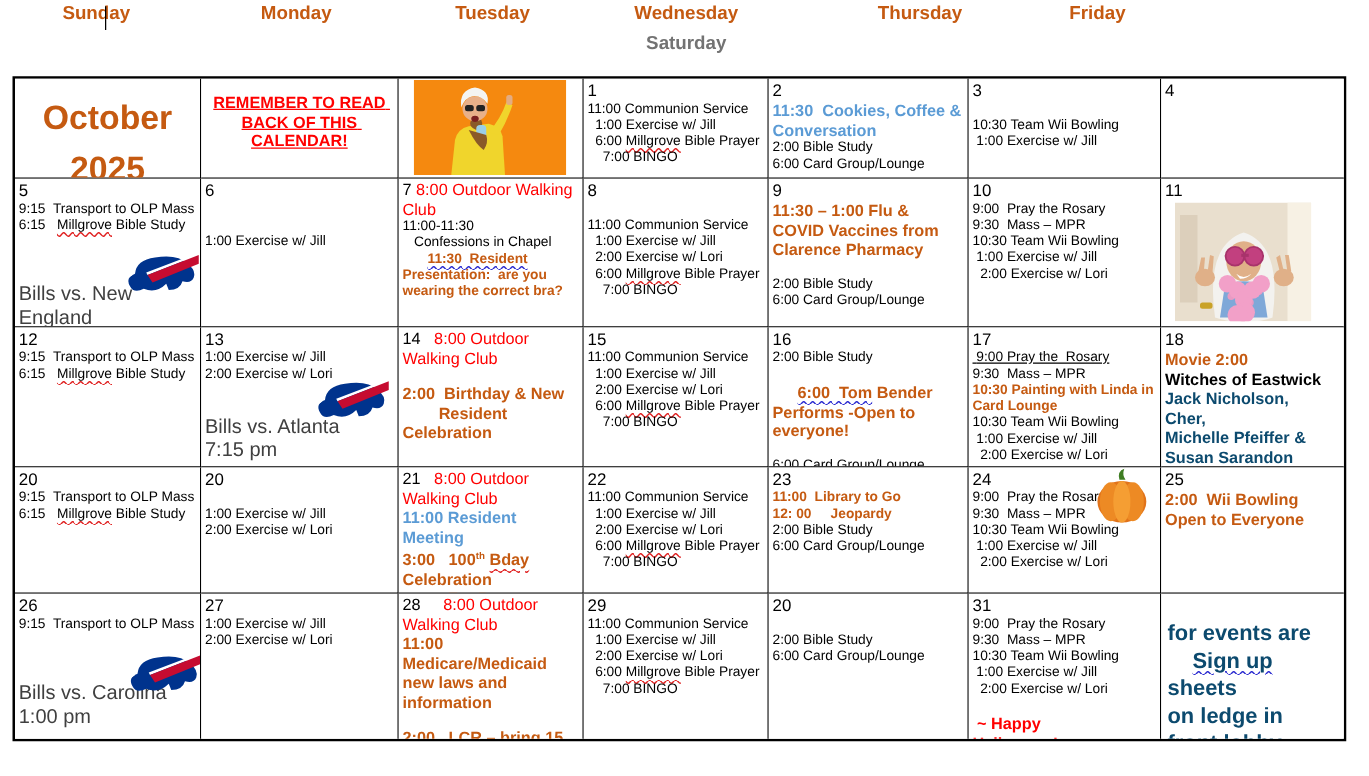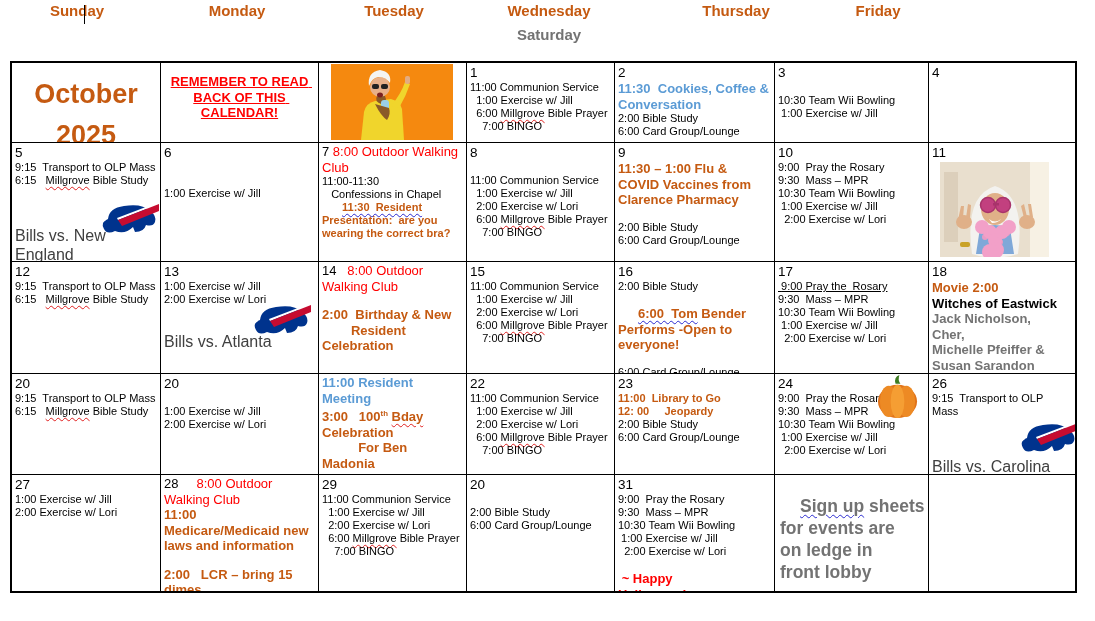--- a/index.html
+++ b/index.html
@@ -16,21 +16,21 @@
         padding:1px 3px 1px 3px;overflow:hidden;box-sizing:border-box;background:#fff;}
   .cell:nth-child(7n){border-right:none;}
   .cell:nth-child(n+29){border-bottom:none;}
   .daynum{font-size:13.5px;line-height:17px;color:#000;}
   .ln{font-size:11px;line-height:13px;white-space:pre-wrap;}
   .sz2{font-size:13px;line-height:15.5px;}
   .sz3{font-size:16px;line-height:19px;}
   .sz4{font-size:17.5px;line-height:22px;}
   .szt{font-size:27px;line-height:31px;font-weight:bold;}
   .ctr{text-align:center;margin-top:10px;}
-  .c-r{color:#FF0000;} .c-o{color:#C55A11;} .c-lb{color:#5B9BD5;} .c-b{color:#737373;} .c-br{color:#404040;}
+  .c-r{color:#FF0000;} .c-o{color:#C55A11;} .c-lb{color:#5B9BD5;} .c-b{color:#0c4a6e;} .c-br{color:#404040;}
   .bd{font-weight:bold;}
   .ul{text-decoration:underline;}
   .sqr{text-decoration:underline wavy #e02020;text-decoration-thickness:1px;text-underline-offset:2px;}
   .sqb{text-decoration:underline wavy #2b2bd0;text-decoration-thickness:1px;text-underline-offset:2px;margin-left:20px;}
   sup{font-size:60%;}
   .month{padding-top:6px;}
   .signup{padding-top:20px;padding-left:5px;}
   .ph{position:absolute;}
   .ph svg{display:block;}
   .ph-singer{left:12px;top:1px;width:122px;height:76px;}
@@ -199,20 +199,21 @@
       <div class="ln"><span>9:15  Transport to OLP Mass</span></div>
       <div class="ln"><span>6:15   </span><span class="sqr">Millgrove</span><span> Bible Study</span></div>
     </div>
     <div class="cell">
       <div class="daynum">13</div>
       <div class="ln"><span>1:00 Exercise w/ Jill</span></div>
       <div class="ln"><span>2:00 Exercise w/ Lori</span></div>
       <div class="ln">&nbsp;</div>
       <div class="ln">&nbsp;</div>
       <div class="ln sz3"><span class="c-br">Bills vs. Atlanta</span></div>
+      <div class="ln sz3"><span class="c-br">7:15 pm</span></div>
       <div class="ph ph-b13">
   <svg viewBox="0 0 63 40" width="63" height="40">
     <path d="M7 31 Q3 24 11 21 Q12 10 27 8 Q45 5 53 13 Q60 18 58 24 Q56 29 49 27 Q47 34 38 34 L36 29 Q28 37 18 33 Q10 37 7 31 Z" fill="#00338D"></path>
     <path d="M5 25 Q1 23 2 18 Q6 22 9 22 Z" fill="#fff"></path>
     <polygon points="20,20 62,4 62,6 21,22" fill="#fff"></polygon>
     <polygon points="21,22 62,6 62,13 25,28" fill="#C60C30"></polygon>
   </svg>
 </div>
     </div>
     <div class="cell">
@@ -236,20 +237,21 @@
       <div class="ln">&nbsp;</div>
       <div class="ln sz2"><span class="c-o bd sqb">6:00  Tom</span><span class="c-o bd"> Bender</span></div>
       <div class="ln sz2"><span class="c-o bd">Performs -Open to everyone!</span></div>
       <div class="ln">&nbsp;</div>
       <div class="ln"><span>6:00 Card Group/Lounge</span></div>
     </div>
     <div class="cell">
       <div class="daynum">17</div>
       <div class="ln"><span class="ul"> 9:00 Pray the  Rosary</span></div>
       <div class="ln"><span>9:30  Mass – MPR</span></div>
+      <div class="ln"><span class="c-o bd">10:30 Painting with Linda in Card Lounge</span></div>
       <div class="ln"><span>10:30 Team Wii Bowling</span></div>
       <div class="ln"><span> 1:00 Exercise w/ Jill</span></div>
       <div class="ln"><span>  2:00 Exercise w/ Lori</span></div>
     </div>
     <div class="cell">
       <div class="daynum">18</div>
       <div class="ln sz2"><span class="c-o bd">Movie 2:00</span></div>
       <div class="ln sz2"><span class="bd">Witches of Eastwick</span></div>
       <div class="ln sz2"><span class="c-b bd">Jack Nicholson,</span></div>
       <div class="ln sz2"><span class="c-b bd">Cher,</span></div>
@@ -261,20 +263,21 @@
       <div class="ln"><span>9:15  Transport to OLP Mass</span></div>
       <div class="ln"><span>6:15   </span><span class="sqr">Millgrove</span><span> Bible Study</span></div>
     </div>
     <div class="cell">
       <div class="daynum">20</div>
       <div class="ln">&nbsp;</div>
       <div class="ln"><span>1:00 Exercise w/ Jill</span></div>
       <div class="ln"><span>2:00 Exercise w/ Lori</span></div>
     </div>
     <div class="cell">
+      <div class="ln sz2"><span>21   </span><span class="c-r">8:00 Outdoor Walking Club</span></div>
       <div class="ln sz2"><span class="c-lb bd">11:00 Resident Meeting</span></div>
       <div class="ln sz2"><span class="c-o bd">3:00   100</span><sup class="c-o bd">th</sup><span class="c-o bd"> </span><span class="c-o bd sqr">Bday</span></div>
       <div class="ln sz2"><span class="c-o bd">Celebration</span></div>
       <div class="ln sz2"><span class="c-o bd">          For Ben Madonia</span></div>
     </div>
     <div class="cell">
       <div class="daynum">22</div>
       <div class="ln"><span>11:00 Communion Service</span></div>
       <div class="ln"><span>  1:00 Exercise w/ Jill</span></div>
       <div class="ln"><span>  2:00 Exercise w/ Lori</span></div>
@@ -288,20 +291,25 @@
       <div class="ln"><span>2:00 Bible Study</span></div>
       <div class="ln"><span>6:00 Card Group/Lounge</span></div>
     </div>
     <div class="cell">
       <div class="daynum">24</div>
       <div class="ln"><span>9:00  Pray the Rosary</span></div>
       <div class="ln"><span>9:30  Mass – MPR</span></div>
       <div class="ln"><span>10:30 Team Wii Bowling</span></div>
       <div class="ln"><span> 1:00 Exercise w/ Jill</span></div>
       <div class="ln"><span>  2:00 Exercise w/ Lori</span></div>
+    </div>
+    <div class="cell">
+      <div class="daynum">25</div>
+      <div class="ln sz2"><span class="c-o bd">2:00  Wii Bowling</span></div>
+      <div class="ln sz2"><span class="c-o bd">Open to Everyone</span></div>
     </div>
     <div class="cell">
       <div class="daynum">26</div>
       <div class="ln"><span>9:15  Transport to OLP Mass</span></div>
       <div class="ln">&nbsp;</div>
       <div class="ln">&nbsp;</div>
       <div class="ln">&nbsp;</div>
       <div class="ln sz3"><span class="c-br">Bills vs. Carolina</span></div>
       <div class="ln sz3"><span class="c-br">1:00 pm</span></div>
       <div class="ph ph-b26">
@@ -343,22 +351,22 @@
       <div class="daynum">31</div>
       <div class="ln"><span>9:00  Pray the Rosary</span></div>
       <div class="ln"><span>9:30  Mass – MPR</span></div>
       <div class="ln"><span>10:30 Team Wii Bowling</span></div>
       <div class="ln"><span> 1:00 Exercise w/ Jill</span></div>
       <div class="ln"><span>  2:00 Exercise w/ Lori</span></div>
       <div class="ln">&nbsp;</div>
       <div class="ln sz2"><span class="c-r bd"> ~ Happy Halloween!</span><span class="c-r bd sqb">~</span></div>
     </div>
     <div class="cell signup">
+      <div class="ln sz4"><span class="c-b bd">for events are</span></div>
       <div class="ln sz4"><span class="c-b bd sqb">Sign up</span><span class="c-b bd"> sheets</span></div>
-      <div class="ln sz4"><span class="c-b bd">for events are</span></div>
       <div class="ln sz4"><span class="c-b bd">on ledge in</span></div>
       <div class="ln sz4"><span class="c-b bd">front lobby</span></div>
     </div>
   </div>
 
 <div id="pumpkin">
   <svg viewBox="0 0 44 46" width="43" height="45">
     <path d="M20 10 Q18 3 24 1 Q22 6 25 10 Z" fill="#3e7d23"></path>
     <ellipse cx="22" cy="28" rx="20" ry="17" fill="#E1731A"></ellipse>
     <ellipse cx="13" cy="28" rx="9" ry="16" fill="#ED8A24"></ellipse>

